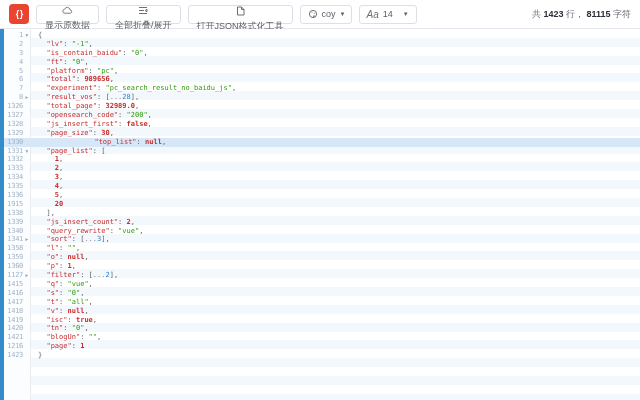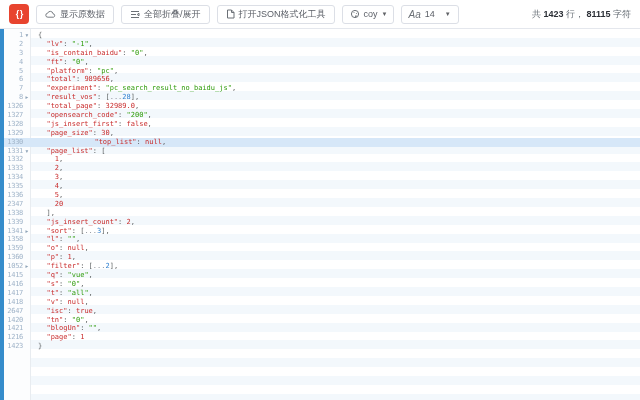--- a/index.html
+++ b/index.html
@@ -8,21 +8,21 @@
 
   
   .toolbar { height:29px; display:flex; align-items:center; gap:7px;
              padding:0 9px; background:#fff; border-bottom:1px solid #e4e7ed; }
   .logo { width:20px; height:20px; border-radius:4px; background:var(--logo-bg,#e8442f);
           color:#fff; font-size:9px; font-weight:bold; display:flex;
           align-items:center; justify-content:center; letter-spacing:-1px; flex:none; }
   .tb-btn { display:flex; align-items:center; gap:4px; height:19px; padding:0 8px;
             background:#fff; border:1px solid #dcdfe6; border-radius:3px;
             font-size:9px; color:#5a5e66; cursor:pointer; white-space:nowrap;
-            font-family:"Liberation Sans", sans-serif; }
+            font-family:"Liberation Sans", sans-serif;flex-direction:column; }
   .tb-select { display:flex; align-items:center; gap:4px; height:19px; padding:0 7px;
                background:#fff; border:1px solid #dcdfe6; border-radius:3px;
                font-size:9px; color:#5a5e66; cursor:pointer; white-space:nowrap; }
   .tb-select .caret { font-size:6px; color:#606266; margin-left:6px; }
   .tb-select.theme { width:52px; justify-content:flex-start; }
   .tb-select.theme .caret { margin-left:auto; }
   .icon svg { display:block; }
   .aa-glyph { font-size:10px; color:#6b7076; font-style:italic; }
   .status { margin-left:auto; font-size:9px; color:#697077; white-space:nowrap; }
   .status b { color:#2b2f36; font-weight:bold; }
@@ -41,21 +41,21 @@
   .gut { width:27px; flex:none; display:flex; align-items:center; }
   .lnum { flex:1; text-align:right; font-size:7px; color:#9fb3c8;
           font-family:"DejaVu Sans Mono", monospace; letter-spacing:-0.3px; }
   .fold { width:8px; flex:none; text-align:center; font-size:5.5px; color:#8fa4b8;
           cursor:pointer; line-height:8.9px; }
   .code { flex:1; white-space:pre; font-family:"DejaVu Sans Mono", monospace;
           font-size:7px; padding-left:7px; color:#3c3f44; }
   .t-p { color:var(--c-punc,#5f6364); }
   .t-k { color:var(--c-key,#c92c2c); }
   .t-s { color:var(--c-str,#2f9c0a); }
-  .t-n, .t-b, .t-u { color:var(--c-num,#c92c2c); }
+  .t-n, .t-b, .t-u { color:var(--c-num,#c92c2c);font-weight:bold; }
   .t-e { color:#8a8f98; }
   .t-c { color:var(--c-count,#2d7fd0); }
 </style>
 </head>
 <body>
 
 <div class="toolbar">
   <div class="logo">
     <span>{ }</span>
   </div>
@@ -242,38 +242,45 @@
       </div>
       <div class="row">
         <div class="gut">
           <span class="lnum">1336</span>
           <span class="fold"></span>
         </div>
         <span class="code">    <span class="t-n">5</span><span class="t-p">,</span></span>
       </div>
       <div class="row">
         <div class="gut">
-          <span class="lnum">2347</span>
+          <span class="lnum">1915</span>
           <span class="fold"></span>
         </div>
         <span class="code">    <span class="t-n">20</span></span>
       </div>
       <div class="row">
         <div class="gut">
           <span class="lnum">1338</span>
           <span class="fold"></span>
         </div>
         <span class="code">  <span class="t-p">],</span></span>
       </div>
       <div class="row">
         <div class="gut">
           <span class="lnum">1339</span>
           <span class="fold"></span>
         </div>
         <span class="code">  <span class="t-k">"js_insert_count"</span><span class="t-p">: </span><span class="t-n">2</span><span class="t-p">,</span></span>
+      </div>
+      <div class="row">
+        <div class="gut">
+          <span class="lnum">1340</span>
+          <span class="fold"></span>
+        </div>
+        <span class="code">  <span class="t-k">"query_rewrite"</span><span class="t-p">: </span><span class="t-s">"vue"</span><span class="t-p">,</span></span>
       </div>
       <div class="row">
         <div class="gut">
           <span class="lnum">1341</span>
           <span class="fold">▸</span>
         </div>
         <span class="code">  <span class="t-k">"sort"</span><span class="t-p">: [</span><span class="t-e">...</span><span class="t-c">3</span><span class="t-p">],</span></span>
       </div>
       <div class="row">
         <div class="gut">
@@ -291,21 +298,21 @@
       </div>
       <div class="row">
         <div class="gut">
           <span class="lnum">1360</span>
           <span class="fold"></span>
         </div>
         <span class="code">  <span class="t-k">"p"</span><span class="t-p">: </span><span class="t-n">1</span><span class="t-p">,</span></span>
       </div>
       <div class="row">
         <div class="gut">
-          <span class="lnum">1052</span>
+          <span class="lnum">1127</span>
           <span class="fold">▸</span>
         </div>
         <span class="code">  <span class="t-k">"filter"</span><span class="t-p">: [</span><span class="t-e">...</span><span class="t-c">2</span><span class="t-p">],</span></span>
       </div>
       <div class="row">
         <div class="gut">
           <span class="lnum">1415</span>
           <span class="fold"></span>
         </div>
         <span class="code">  <span class="t-k">"q"</span><span class="t-p">: </span><span class="t-s">"vue"</span><span class="t-p">,</span></span>
@@ -326,21 +333,21 @@
       </div>
       <div class="row">
         <div class="gut">
           <span class="lnum">1418</span>
           <span class="fold"></span>
         </div>
         <span class="code">  <span class="t-k">"v"</span><span class="t-p">: </span><span class="t-u">null</span><span class="t-p">,</span></span>
       </div>
       <div class="row">
         <div class="gut">
-          <span class="lnum">2647</span>
+          <span class="lnum">1419</span>
           <span class="fold"></span>
         </div>
         <span class="code">  <span class="t-k">"isc"</span><span class="t-p">: </span><span class="t-b">true</span><span class="t-p">,</span></span>
       </div>
       <div class="row">
         <div class="gut">
           <span class="lnum">1420</span>
           <span class="fold"></span>
         </div>
         <span class="code">  <span class="t-k">"tn"</span><span class="t-p">: </span><span class="t-s">"0"</span><span class="t-p">,</span></span>

